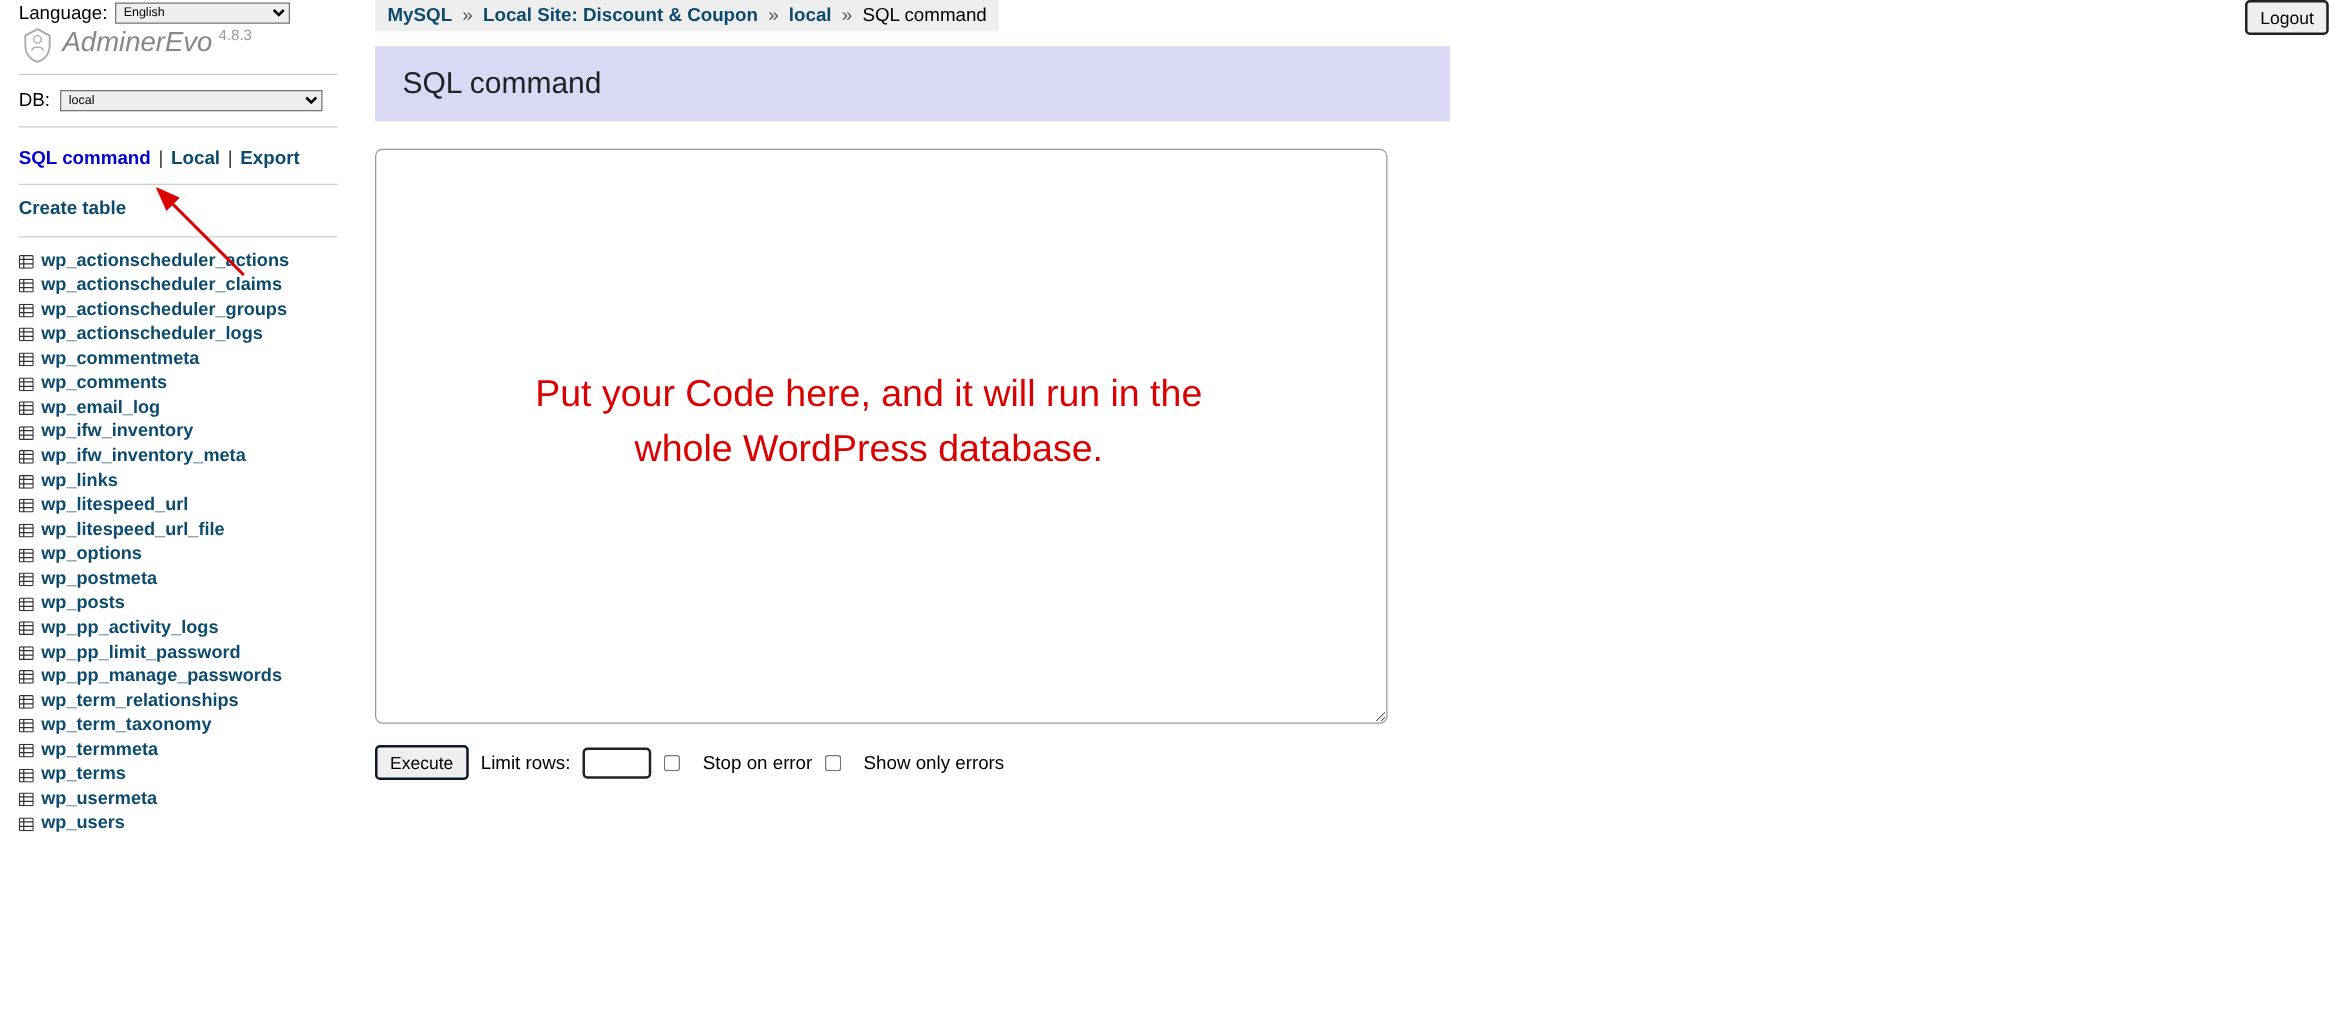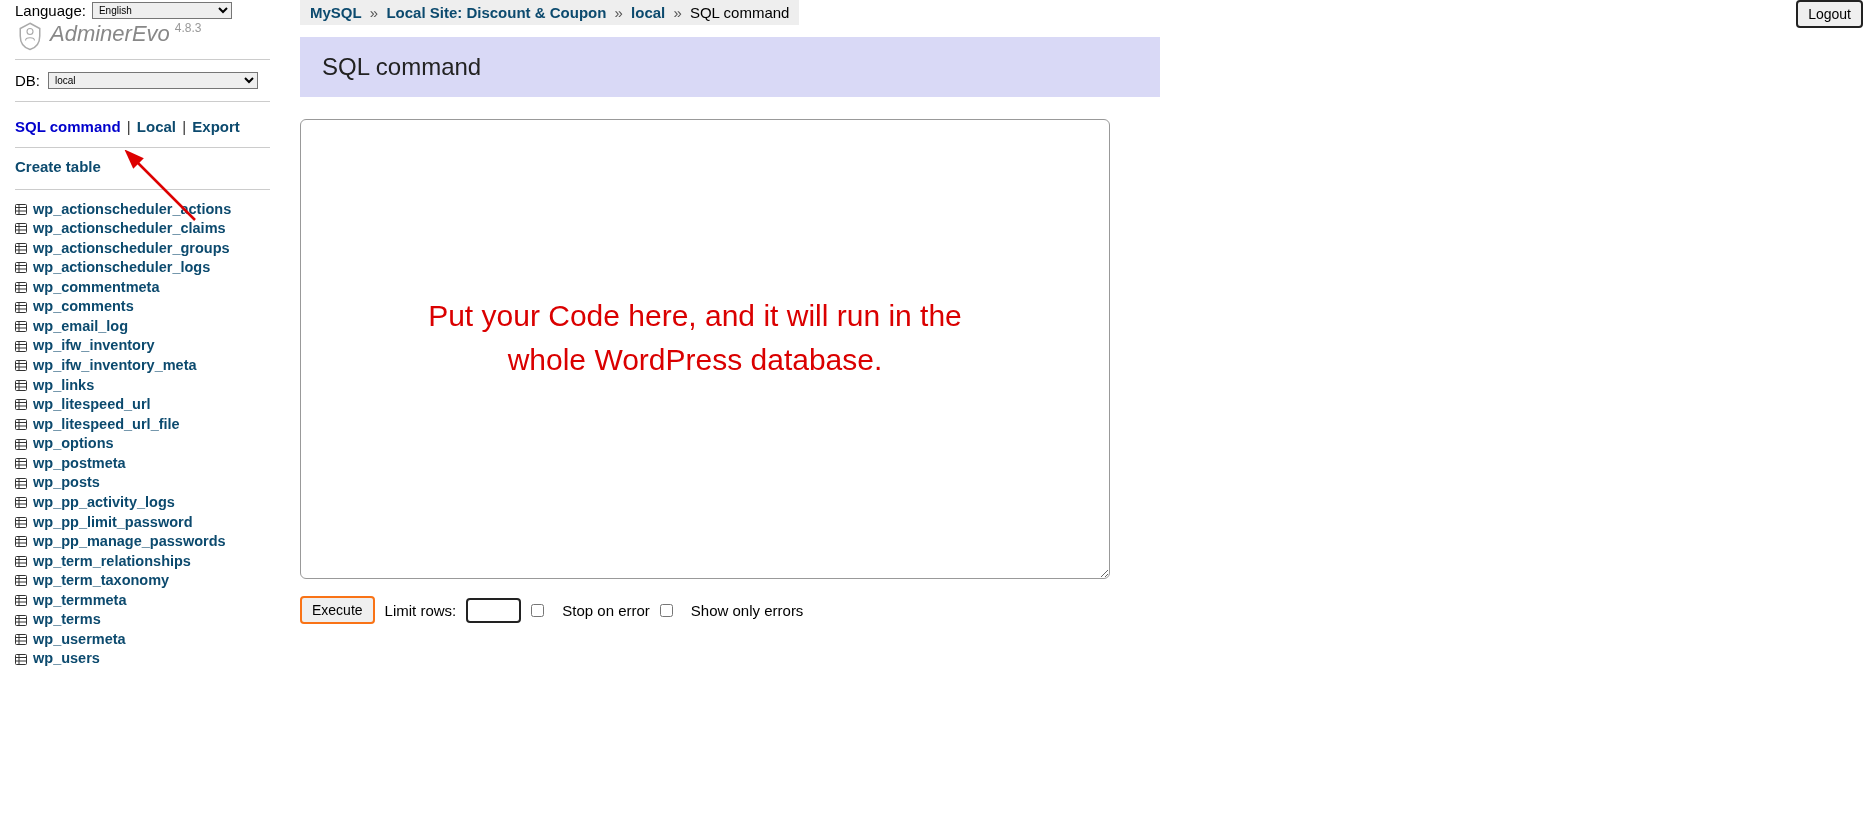--- a/index.html
+++ b/index.html
@@ -83,21 +83,21 @@
   text-align: center;
   color: #da0000;
   font-size: 30px;
   line-height: 1.45;
   pointer-events: none;
 }
 
 .form-row { margin-top: 14px; display: flex; align-items: center; gap: 10px; font-size: 15px; }
 button.exec {
   background: #efefef;
-  border: 2px solid #f97316;
+  border: 2px solid #0f172a;
   border-radius: 4px;
   padding: 4px 10px;
   font-size: 14px;
   cursor: pointer;
 }
 input.limit-input {
   width: 55px;
   border: 2px solid #222;
   border-radius: 4px;
   padding: 3px 4px;

